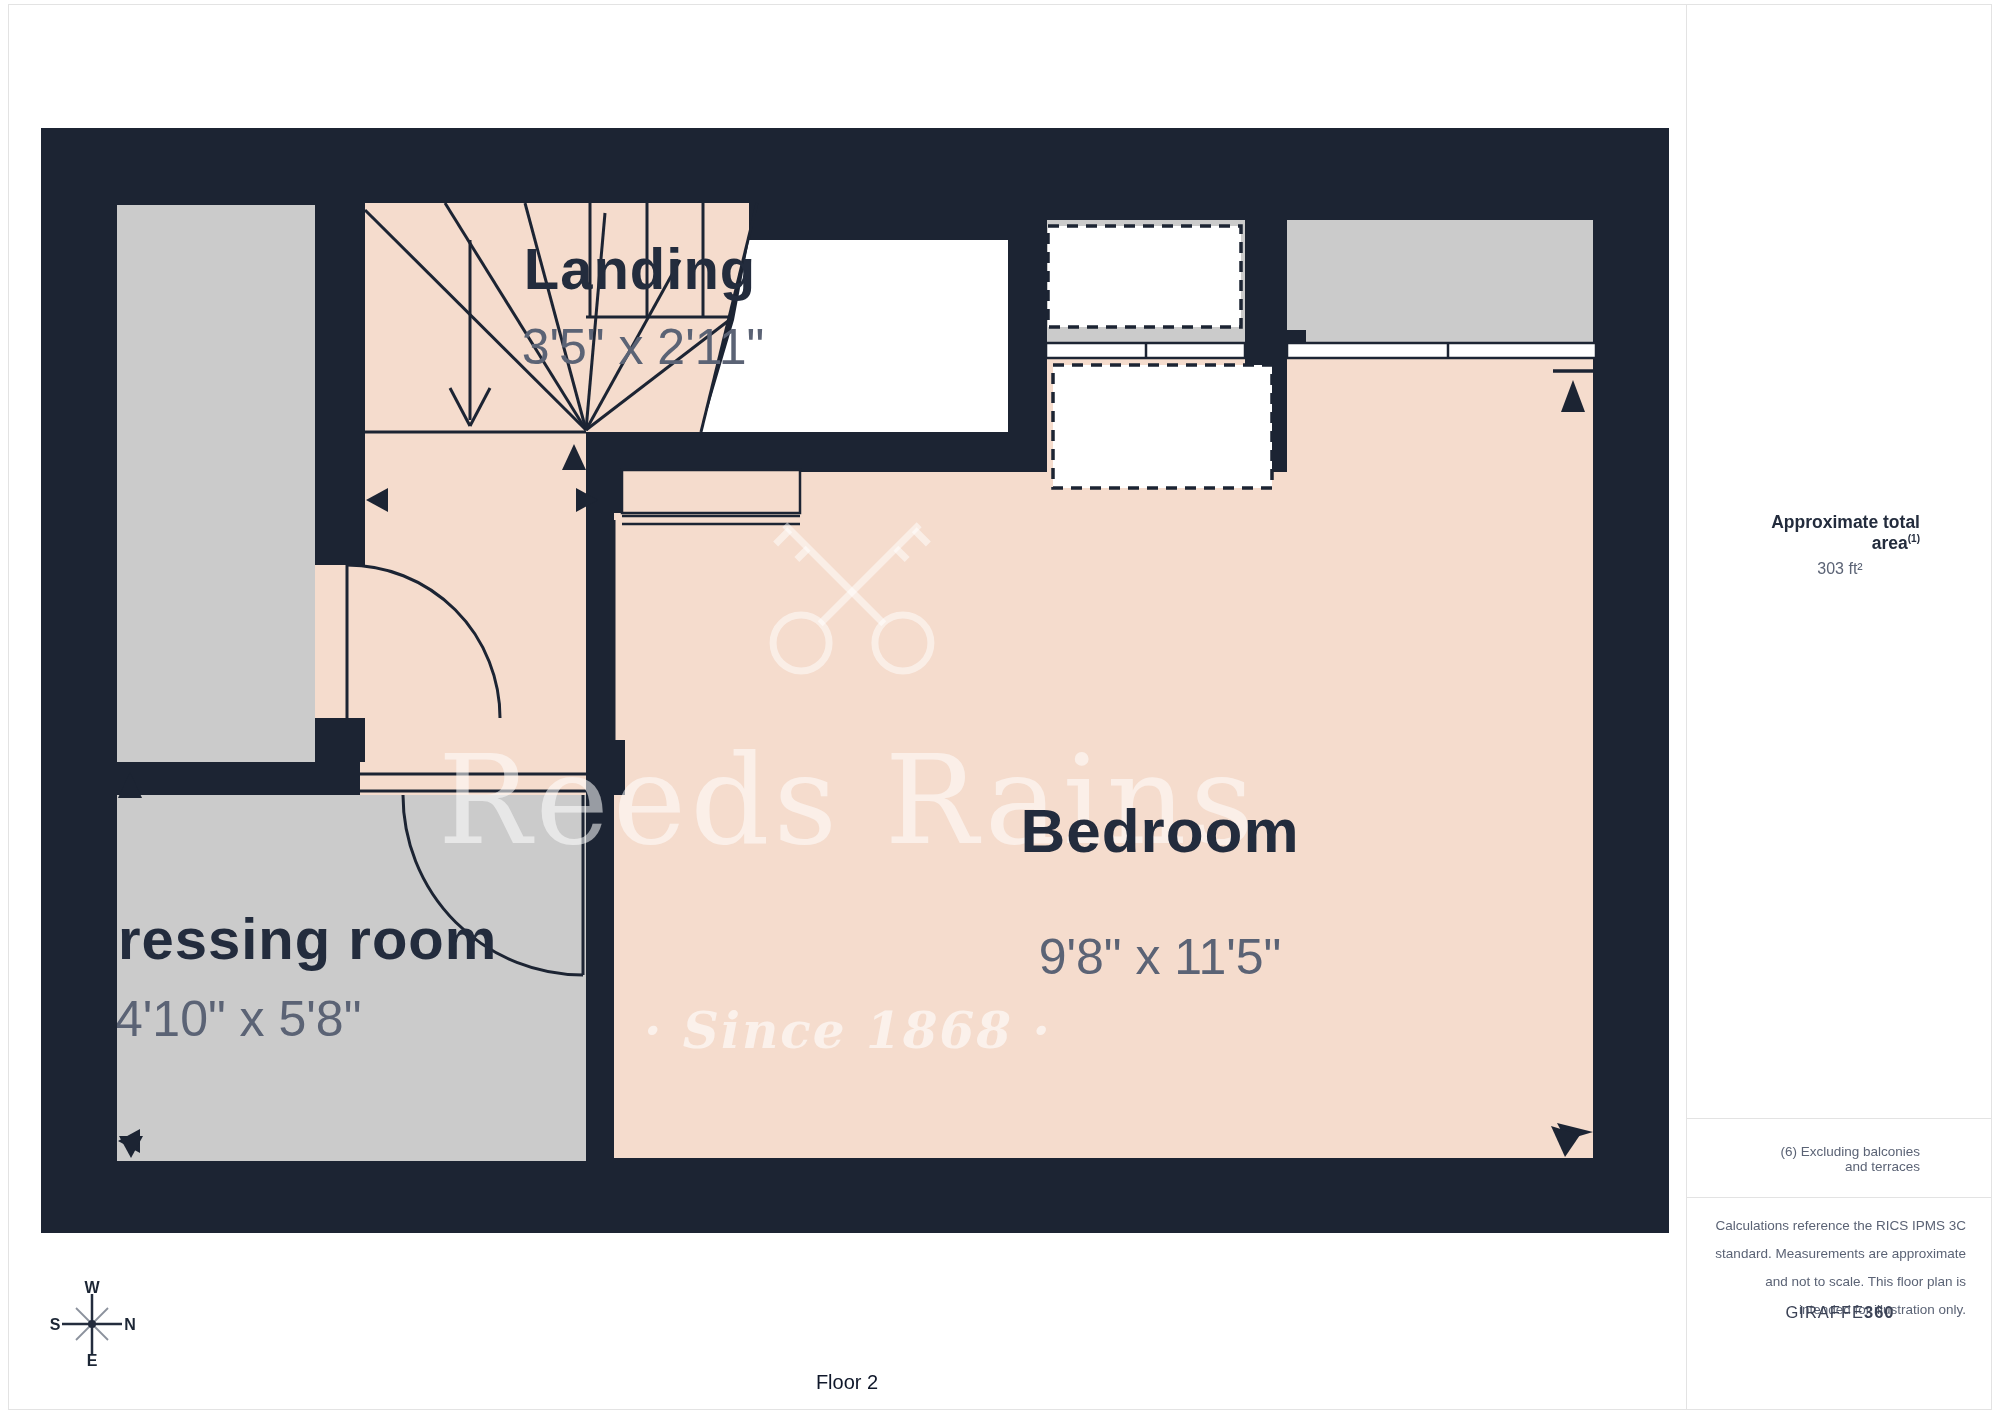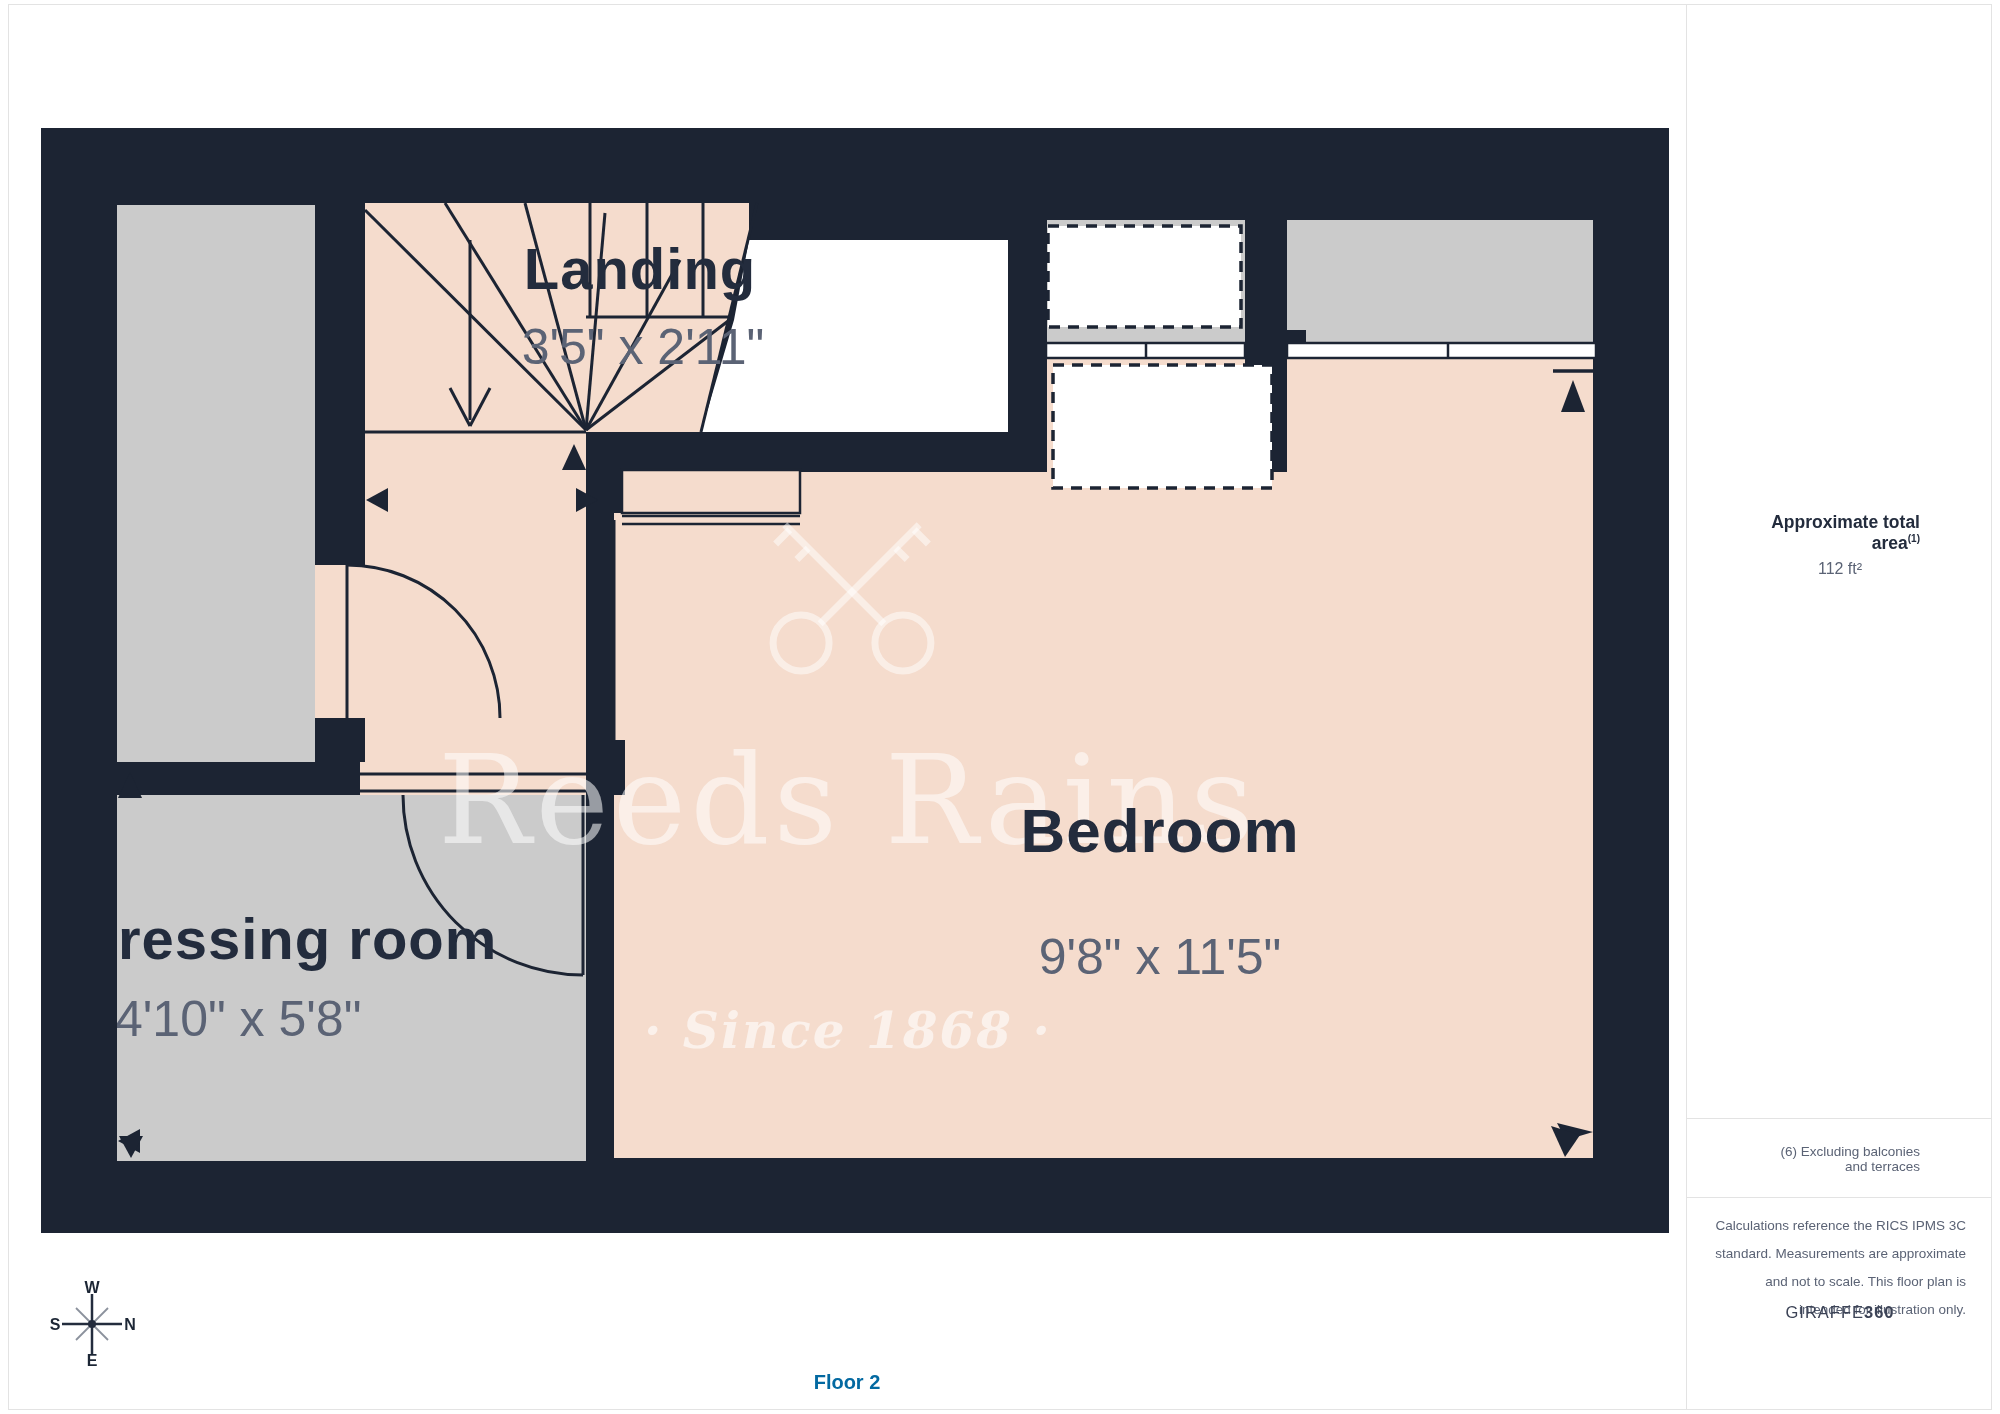--- a/index.html
+++ b/index.html
@@ -13,21 +13,21 @@
   .room-name{font-size:58px;font-weight:600;color:#232c3d;letter-spacing:1px;}
   .room-name.big{font-size:62px;}
   .room-dim{font-size:50px;font-weight:400;color:#5b6375;}
   .dressing-clip{position:absolute;left:117px;top:795px;width:471px;height:366px;overflow:hidden;}
   .dressing-name{position:absolute;left:-42px;top:110px;font-size:58px;font-weight:600;color:#232c3d;letter-spacing:1px;white-space:nowrap;}
   .dressing-dim{position:absolute;left:-2px;top:195px;font-size:50px;color:#5b6375;white-space:nowrap;}
   .wm-text{font-family:"DejaVu Serif","Liberation Serif",serif;font-size:124px;color:rgba(255,255,255,0.55);letter-spacing:4px;}
   .wm-since{font-family:"DejaVu Serif","Liberation Serif",serif;font-style:italic;font-weight:bold;
             font-size:50px;color:rgba(255,255,255,0.6);letter-spacing:2px;}
   .compass-letter{position:absolute;transform:translate(-50%,-50%);font-size:16px;font-weight:bold;color:#1c2635;}
-  .floor-label{position:absolute;transform:translate(-50%,-50%);font-size:20px;font-weight:bold;color:#0369a1;}
+  .floor-label{position:absolute;transform:translate(-50%,-50%);font-size:20px;font-weight:normal;color:#0f172a;}
   .sb{position:absolute;transform:translate(-50%,-50%);text-align:right;}
   .sb-title{font-size:17.5px;font-weight:bold;color:#232c3d;}
   .sb-title sup{font-size:10px;}
   .sb-value{font-size:16px;color:#5b6375;}
   .sb-note{font-size:13.5px;color:#5b6375;}
   .sb-para{font-size:13.5px;line-height:28px;color:#5b6375;width:252px;white-space:normal;}
   .sb-brand{font-size:16.5px;color:#3c4356;letter-spacing:1px;}
   .sb-brand b{font-weight:bold;}
 </style>
 </head>
@@ -182,21 +182,21 @@
   <div class="floor-label" style="left:847px;top:1382px;">Floor 2</div>
 
   <div class="frame"></div>
   <div class="vdivider"></div>
   <div class="hdivider" style="top:1118px;"></div>
   <div class="hdivider" style="top:1197px;"></div>
 
   <div class="sb sb-title" style="left:1840px;top:533px;">
     <span>Approximate total area</span><sup>(1)</sup>
   </div>
-  <div class="sb sb-value" style="left:1840px;top:569px;">112 ft²</div>
+  <div class="sb sb-value" style="left:1840px;top:569px;">303 ft²</div>
 
   <div class="sb sb-note" style="left:1840px;top:1159px;">(6) Excluding balconies and terraces</div>
 
   <div class="sb sb-para" style="left:1840px;top:1268px;">Calculations reference the RICS IPMS 3C standard. Measurements are approximate and not to scale. This floor plan is intended for illustration only.</div>
 
   <div class="sb sb-brand" style="left:1840px;top:1280px;margin-top:32px;">
     <span>GIRAFFE</span><b>360</b>
   </div>
 
 </div>

